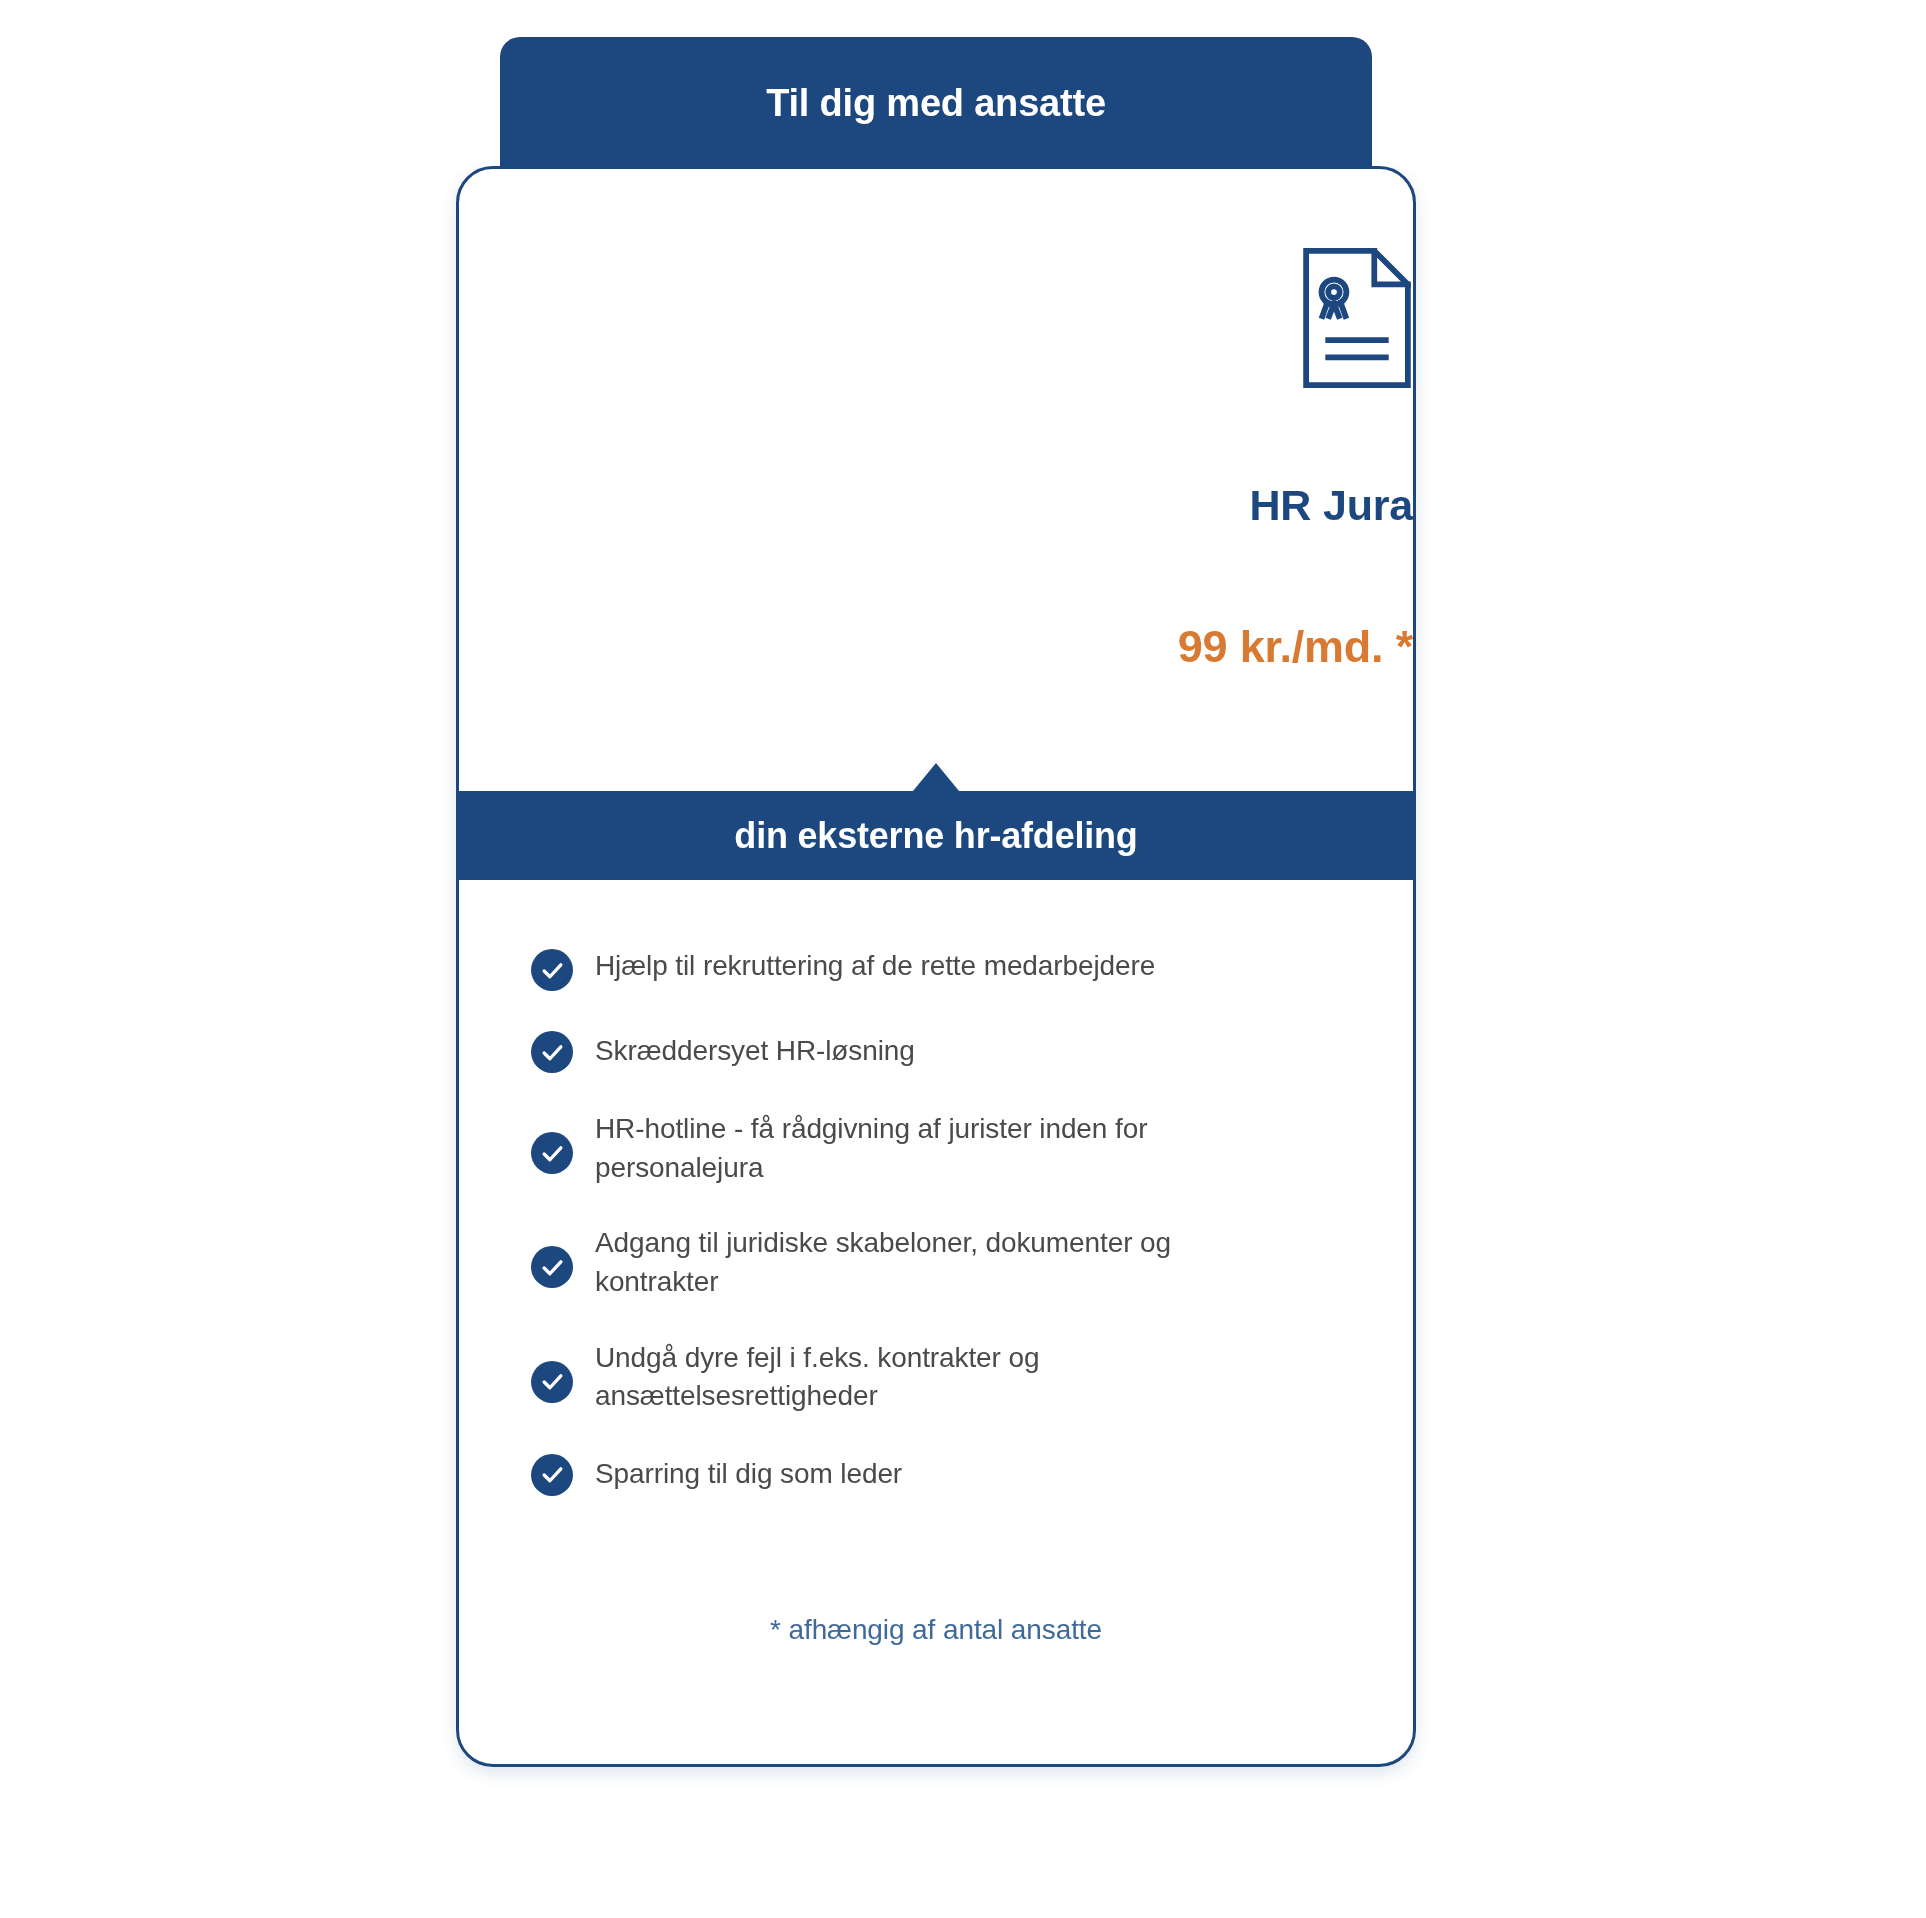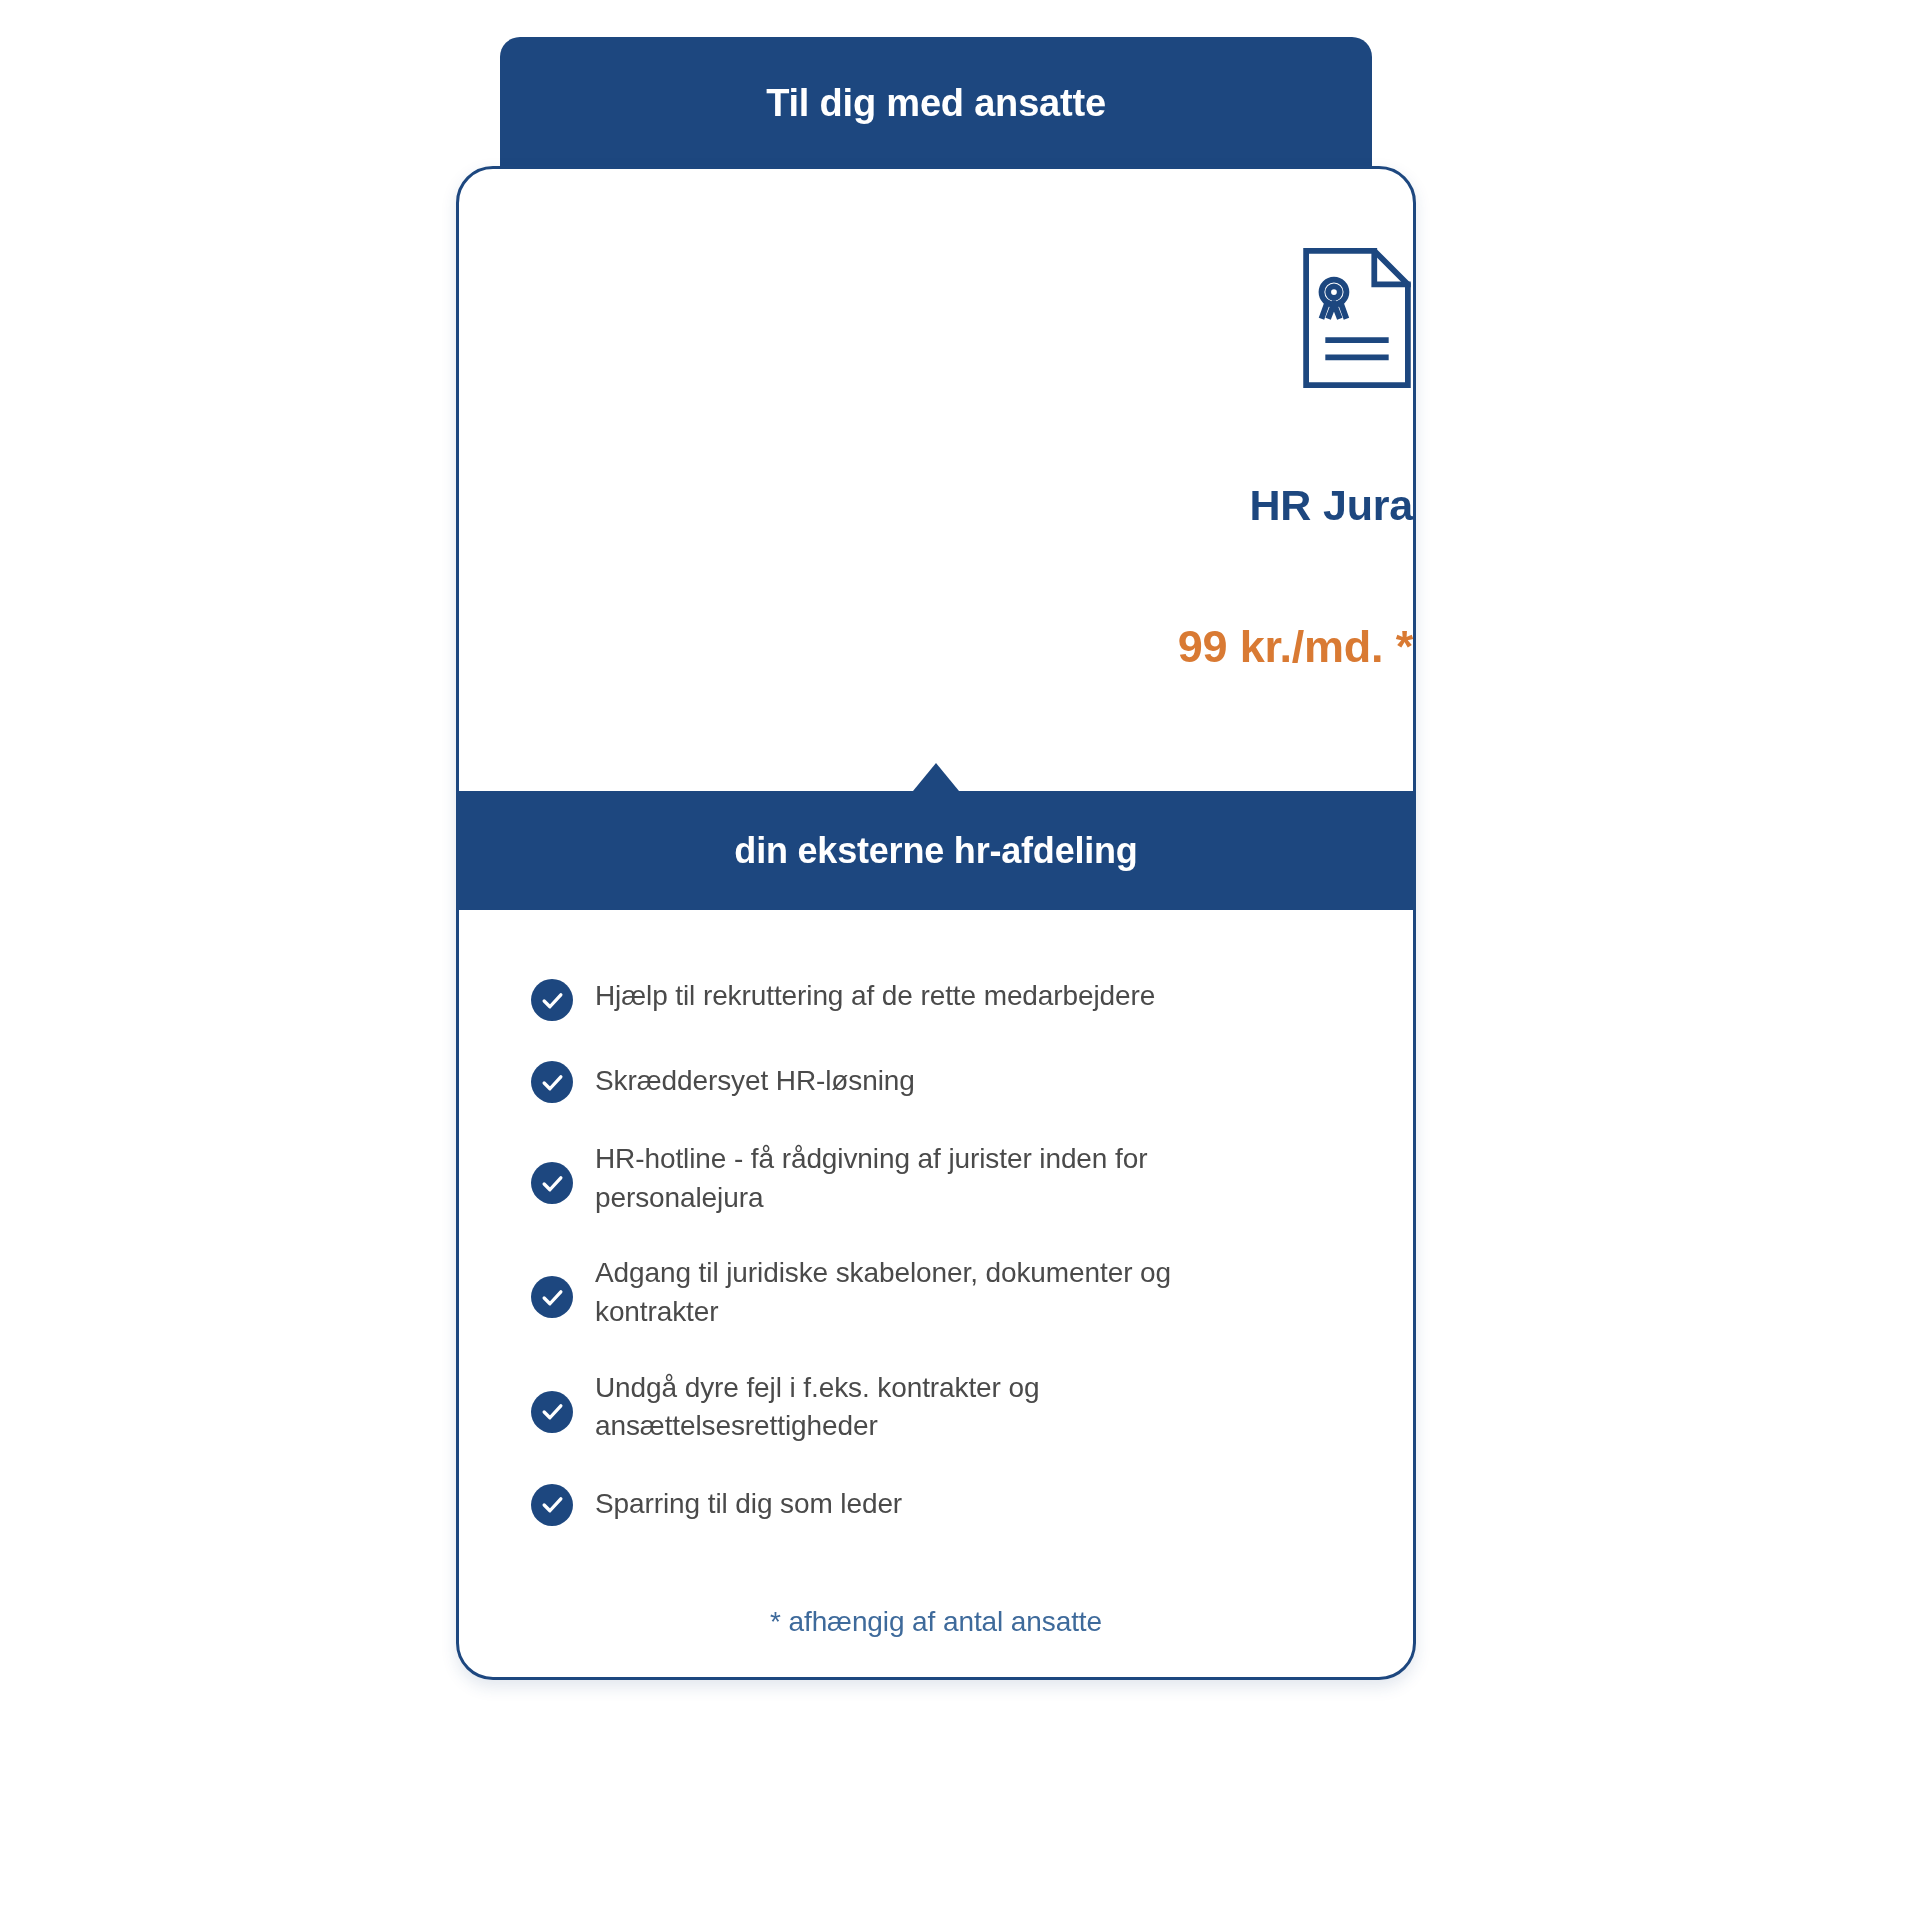--- a/index.html
+++ b/index.html
@@ -124,21 +124,21 @@
     width: 0;
     height: 0;
     border-left: 23px solid transparent;
     border-right: 23px solid transparent;
     border-bottom: 28px solid #1d477f;
   }
 
   
   .subbanner {
     background: #1d477f;
-    height: 119px;
+    height: 89px;
     display: flex;
     align-items: center;
     justify-content: center;
   }
   .subbanner-label {
     color: #ffffff;
     font-size: 36px;
     font-weight: 700;
     line-height: 1;
     letter-spacing: -0.2px;
@@ -193,22 +193,22 @@
   .feature-row.single .check-badge {
     margin-top: 1px;
   }
   .feature-row.single {
     align-items: center;
     min-height: 0;
   }
 
   
   .footnote {
-    margin-top: 66px;
-    padding-bottom: 41px;
+    margin-top: 104px;
+    padding-bottom: 120px;
     text-align: center;
     color: #3e6a9b;
     font-size: 28px;
     font-weight: 400;
     line-height: 1;
     letter-spacing: -0.1px;
   }
 </style>
 </head>
 <body>

